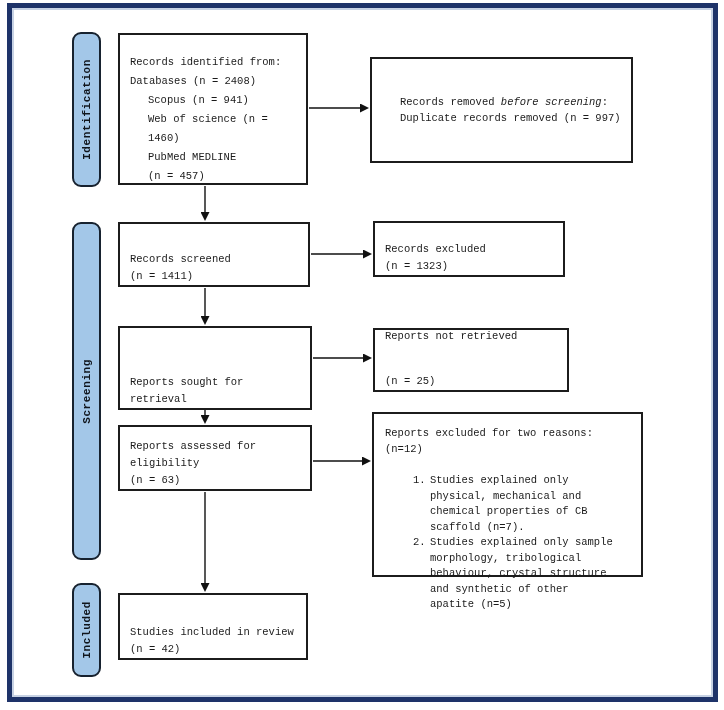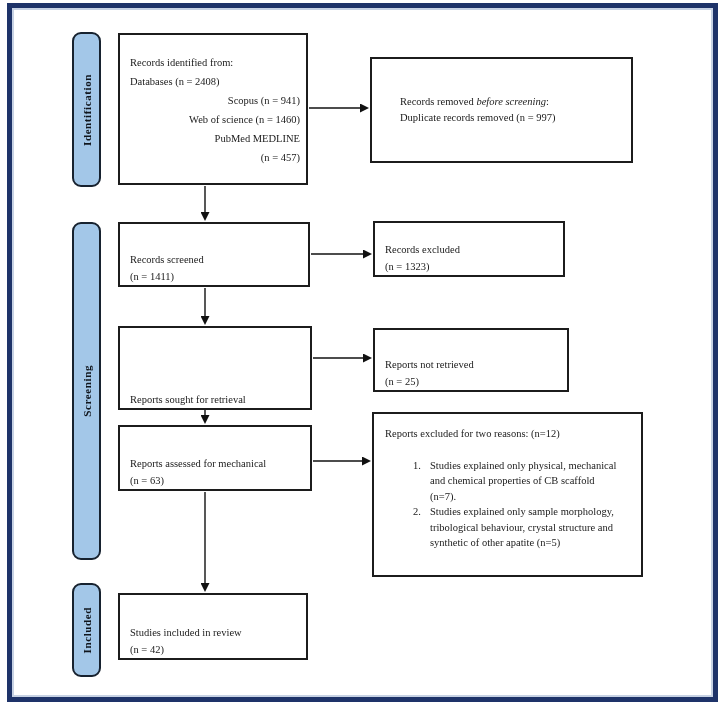--- a/index.html
+++ b/index.html
@@ -1,20 +1,20 @@
 <!DOCTYPE html>
 <html><head>
 <meta charset="utf-8">
 <style>
   html,body{margin:0;padding:0;background:#ffffff;}
   #stage-canvas{
     position:relative;
     width:724px;height:710px;
     background:#ffffff;
-    font-family:Liberation Serif, serif;
+    font-family:Liberation Mono, monospace;
     color:#1a1a1a;
     overflow:hidden;
   }
   .frame{
     position:absolute;left:7px;top:3px;width:711px;height:699px;
     box-sizing:border-box;
     border:5px solid #1e3369;
     box-shadow:inset 0 0 0 2px #c7d2e4;
     background:transparent;
   }
@@ -46,31 +46,31 @@
   }
   .box--center{
     display:flex;flex-direction:column;justify-content:flex-end;
     padding-left:10px;padding-right:6px;
   }
   #box-records-identified{
     left:118px;top:33px;width:190px;height:152px;
     padding:18px 6px 0 10px;
     line-height:19px;
   }
-  #box-records-identified .indent{padding-left:18px;text-align:right;}
+  #box-records-identified .indent{padding-left:18px;}
   #box-records-removed{
     left:370px;top:57px;width:263px;height:106px;
     display:flex;flex-direction:column;justify-content:center;
     padding-left:28px;padding-right:8px;
     line-height:16.5px;
   }
   #box-records-screened{left:118px;top:222px;width:192px;height:65px;}
   #box-records-excluded{left:373px;top:221px;width:192px;height:56px;}
   #box-reports-sought{left:118px;top:326px;width:194px;height:84px;}
-  #box-reports-not-retrieved{left:373px;top:328px;width:196px;height:64px;}
+  #box-reports-not-retrieved{left:373px;top:328px;width:196px;height:64px;gap:28px;}
   #box-reports-assessed{left:118px;top:425px;width:194px;height:66px;}
   #box-reports-excluded{
     left:372px;top:412px;width:271px;height:165px;
     padding:12px 8px 0 11px;
     line-height:15.5px;
   }
   #box-reports-excluded ol{
     margin:16px;padding:0;list-style:none;counter-reset:reason;
   }
   #box-reports-excluded li{
@@ -144,21 +144,21 @@
   <div class="box box--center" id="box-reports-sought">
     <div>Reports sought for retrieval</div>
   </div>
 
   <div class="box box--center" id="box-reports-not-retrieved">
     <div>Reports not retrieved</div>
     <div>(n = 25)</div>
   </div>
 
   <div class="box box--center" id="box-reports-assessed">
-    <div>Reports assessed for mechanical</div>
+    <div>Reports assessed for eligibility</div>
     <div>(n = 63)</div>
   </div>
 
   <div class="box" id="box-reports-excluded">
     <div>Reports excluded for two reasons: (n=12)</div>
     <ol>
       <li>Studies explained only physical, mechanical and chemical properties of CB scaffold (n=7).</li>
       <li>Studies explained only sample morphology, tribological behaviour, crystal structure and synthetic of other apatite (n=5)</li>
     </ol>
   </div>

